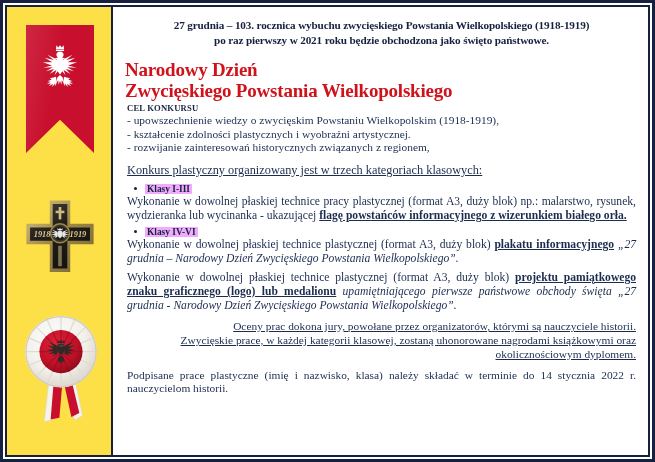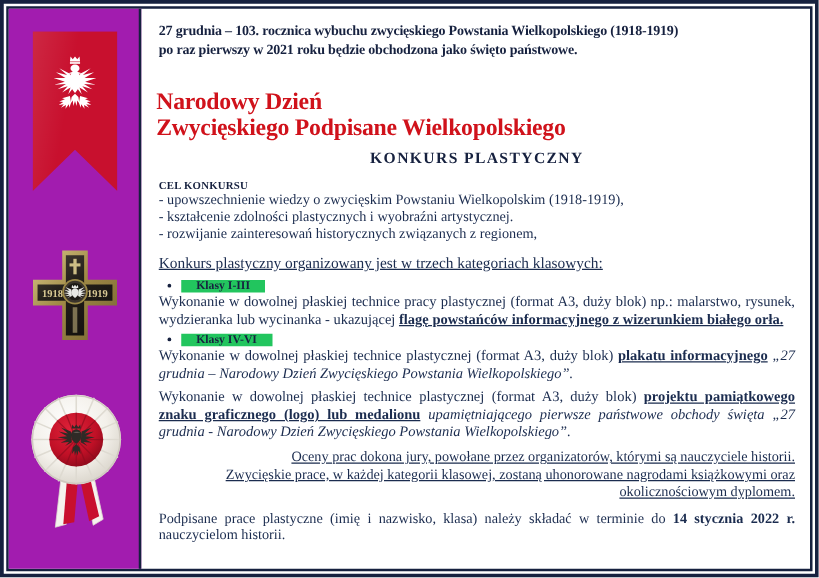--- a/index.html
+++ b/index.html
@@ -23,21 +23,22 @@
     background:#ffffff;
   }
 
   
   .emblem-col{
     width:106px;
     flex:0 0 106px;
     box-sizing:border-box;
     border-right:2px solid #16213f;
     position:relative;
-    background:#a21caf;
+    background:#fde047;
+    font-style:italic;
   }
 
   
   .pennant{
     position:absolute;
     left:19px; top:18px;
     width:68px; height:128px;
     background:#c8102e;
     background-image:linear-gradient(100deg,rgba(255,255,255,.10) 0%,rgba(0,0,0,0) 42%);
     -webkit-clip-path:polygon(0 0,100% 0,100% 100%,50% 74%,0 100%);
@@ -64,27 +65,27 @@
   
   .content{
     flex:1 1 auto;
     box-sizing:border-box;
     padding:9px 10px 4px 12px;
     color:#1b2c4f;
     position:relative;
   }
 
   .kicker{
-    text-align:left;
+    text-align:center;
     font-weight:bold;
     font-size:11.2px;
     line-height:14.5px;
     letter-spacing:-0.15px;
     color:#16213f;
-    margin:2px 2px 24px 2px;
+    margin:2px 2px 12px 2px;
   }
   .kicker div{white-space:nowrap;}
 
   .title{
     text-align:left;
     color:#d0121b;
     font-weight:bold;
     font-size:19px;
     line-height:21px;
     letter-spacing:-0.2px;
@@ -125,22 +126,22 @@
   .cat{margin:0 0 4px 0;}
   .cat-head{
     font-size:9.4px;
     font-weight:bold;
     color:#16213f;
     margin:0 0 1px 20px;
     position:relative;
     display:block;
   }
   .cat-head .hl{
-    background:#22c55e;
-    padding:0 12px;
+    background:#f0abfc;
+    padding:0 2px;
   }
   .cat-head .bullet{
     position:absolute;
     left:-11px; top:3px;
     width:3px;height:3px;border-radius:50%;
     background:#16213f;
     display:block;
   }
   .cat-body{
     font-size:11.6px;
@@ -153,21 +154,21 @@
   .cat-body i{font-style:italic;}
 
   .para{
     font-size:11.4px;
     line-height:13.8px;
     text-align:justify;
     color:#1b2c4f;
     margin:7px 2px 0 2px;
   }
   .para.nowrapish{text-align:right;text-decoration:underline;}
-  .para b{font-weight:bold;}
+  .para b{font-weight:normal;}
 </style>
 </head>
 <body>
 
 <div class="poster">
   <div class="poster-inner">
 
     <div class="emblem-col">
 
       <div class="pennant">
@@ -300,24 +301,23 @@
 
     <div class="content">
 
       <div class="kicker">
         <div>27 grudnia – 103. rocznica wybuchu zwycięskiego Powstania Wielkopolskiego (1918-1919)</div>
         <div>po raz pierwszy w 2021 roku będzie obchodzona jako święto państwowe.</div>
       </div>
 
       <div class="title">
         <div>Narodowy Dzień</div>
-        <div>Zwycięskiego Podpisane Wielkopolskiego</div>
-      </div>
-
-      <div class="subtitle">KONKURS PLASTYCZNY</div>
+        <div>Zwycięskiego Powstania Wielkopolskiego</div>
+      </div>
+
 
       <div class="goal-head">CEL KONKURSU</div>
       <div class="goal-line">- upowszechnienie wiedzy o zwycięskim Powstaniu Wielkopolskim (1918-1919),</div>
       <div class="goal-line">- kształcenie zdolności plastycznych i wyobraźni artystycznej.</div>
       <div class="goal-line">- rozwijanie zainteresowań historycznych związanych z regionem,</div>
 
       <div class="lead">Konkurs plastyczny organizowany jest w trzech kategoriach klasowych:</div>
 
       <div class="cat">
         <span class="cat-head">

